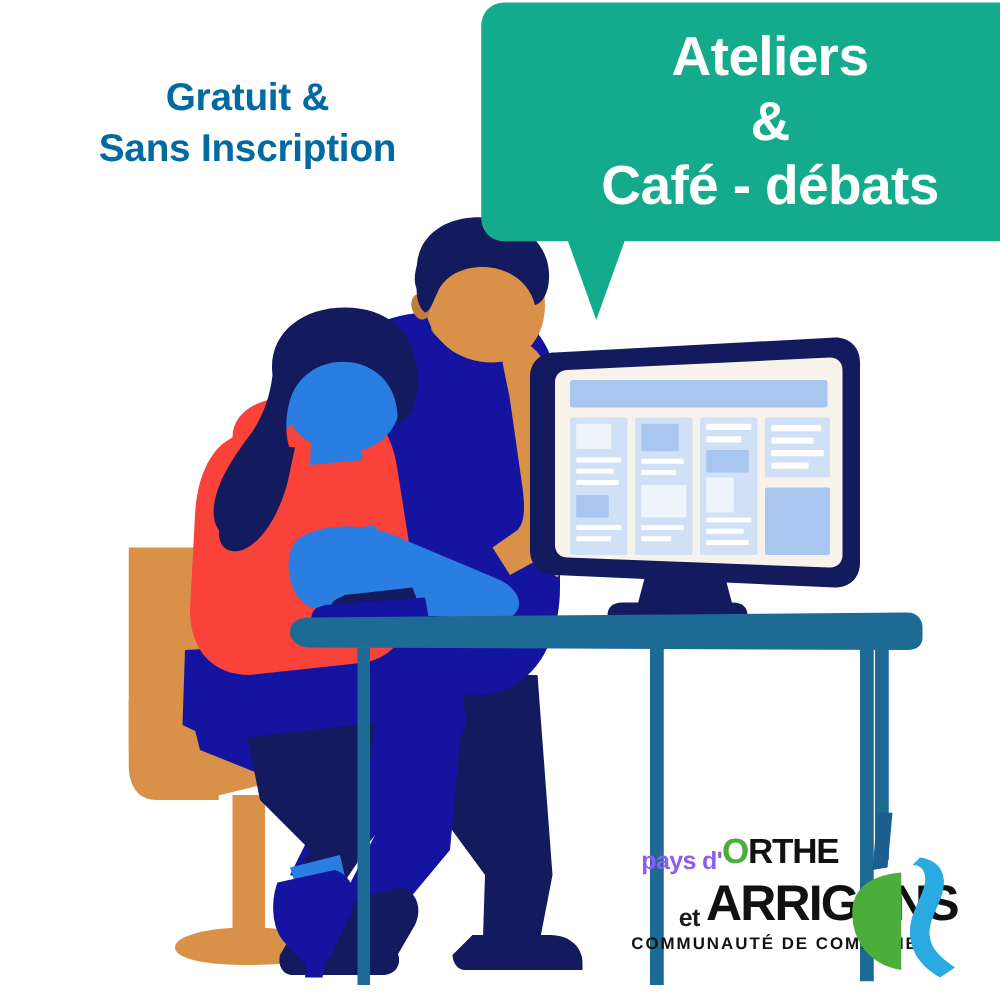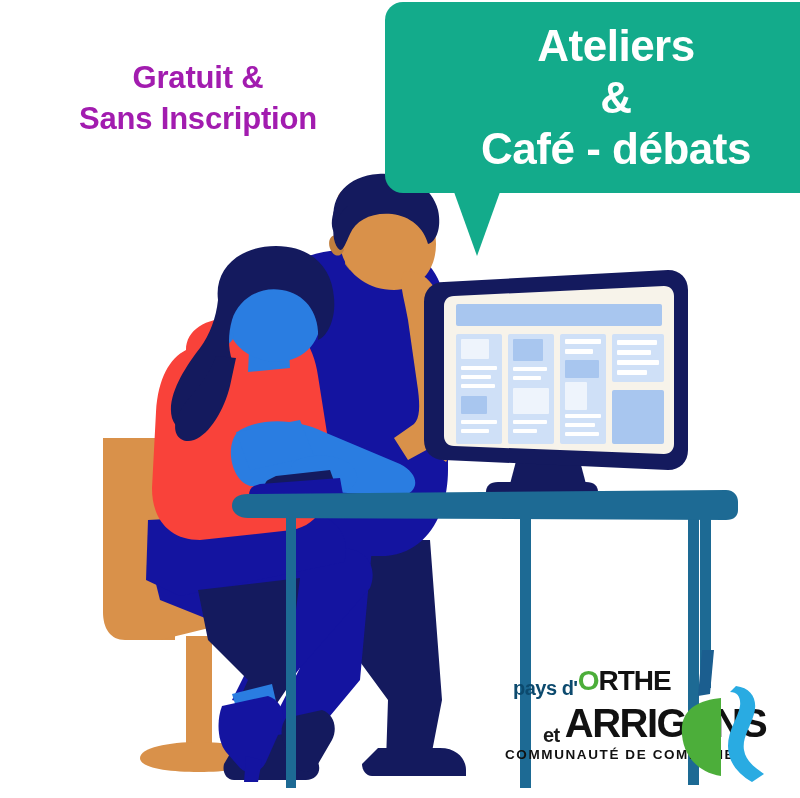--- a/index.html
+++ b/index.html
@@ -21,21 +21,21 @@
   
   .headline {
     position: absolute;
     left: 48px;
     top: 58px;
     width: 300px;
     text-align: center;
     font-size: 31px;
     line-height: 1.32;
     font-weight: bold;
-    color: #a21caf;
+    color: #0369a1;
     letter-spacing: -0.2px;
     white-space: pre-line;
   }
 
   
   .bubble {
     position: absolute;
     left: 385px;
     top: 2px;
     width: 437px;
@@ -93,21 +93,21 @@
   }
   .logo-line1 {
     position: absolute;
     left: 18px;
     top: 10px;
     white-space: nowrap;
   }
   .logo-line1 .pre {
     font-size: 20px;
     font-weight: bold;
-    color: #0c4a6e;
+    color: #8b5cf6;
     letter-spacing: -0.5px;
     vertical-align: -5px;
   }
   .logo-line1 .main {
     font-size: 28px;
     font-weight: bold;
     color: #111111;
     letter-spacing: -1px;
   }
   .logo-line1 .main .accent-o { color: #4cae3a; }

